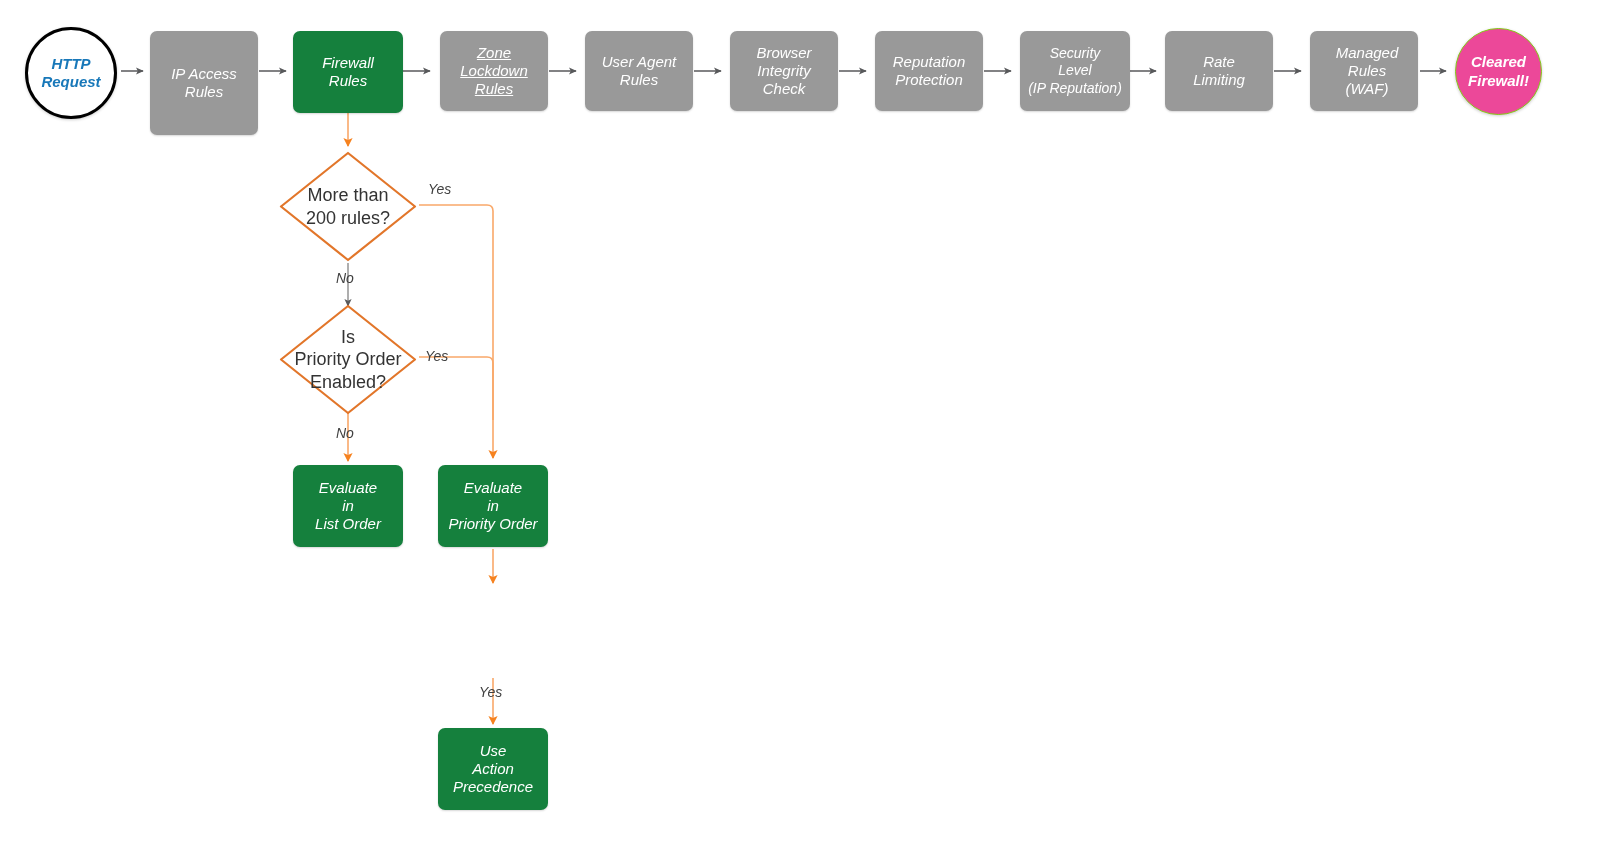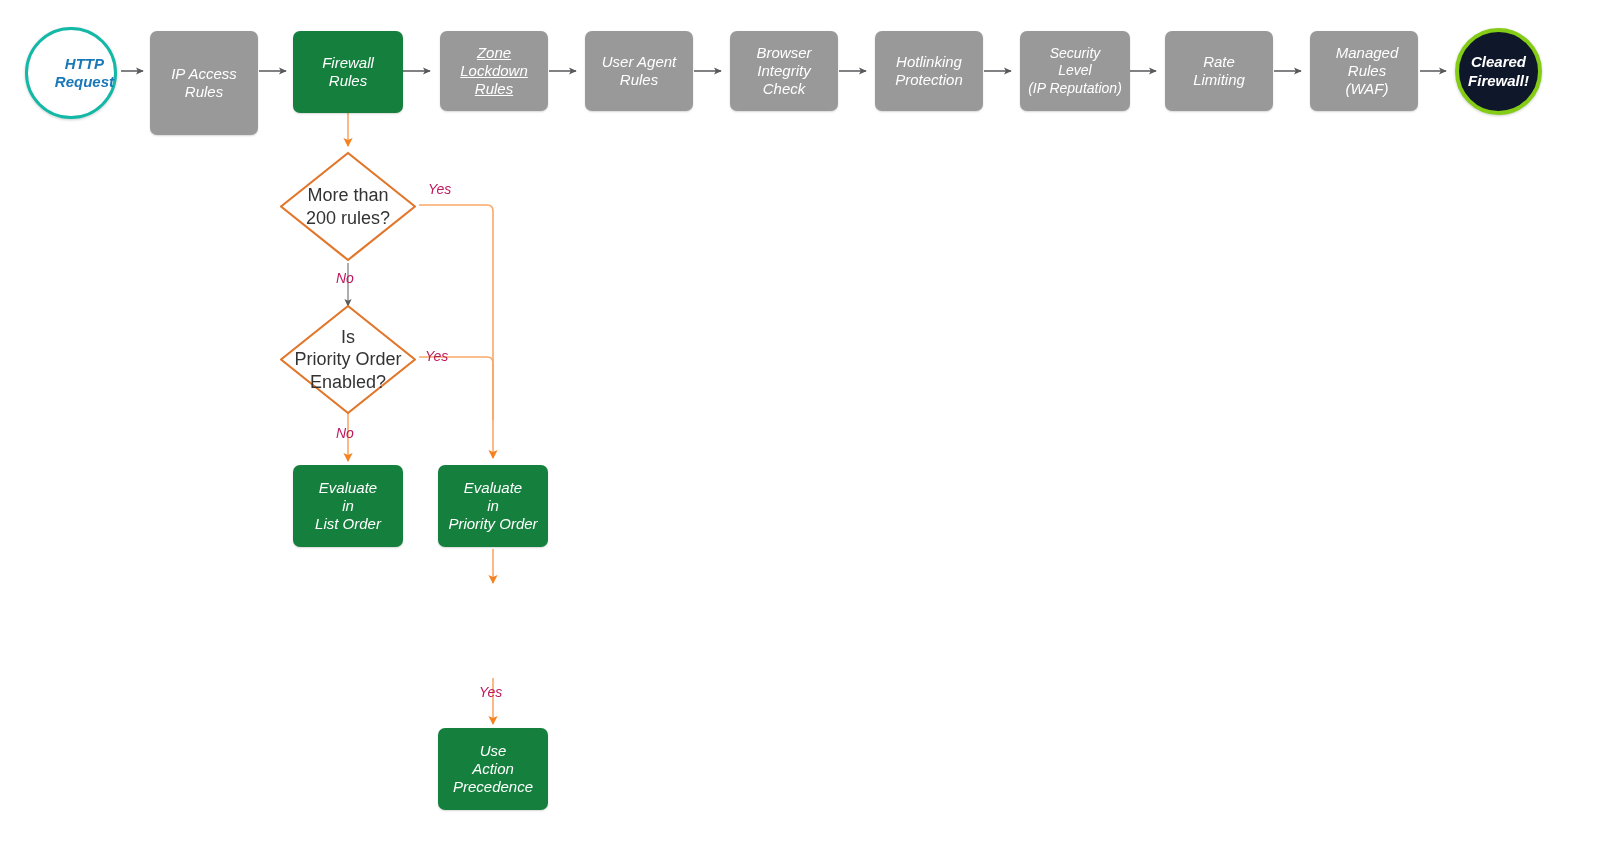--- a/index.html
+++ b/index.html
@@ -51,27 +51,26 @@
 
   .term {
     border-radius: 50%;
     font-style: italic;
     font-weight: bold;
     font-size: 15px;
     box-shadow: 0 1px 3px rgba(0,0,0,0.20);
   }
   .term.start {
     background: #ffffff;
-    border: 3px solid #14b8a6;
+    border: 3px solid #000000;
     color: #1878B9;
-    justify-content: flex-end;
   }
   .term.end {
-    background: #0f172a;
-    border: 4px solid #84cc16;
+    background: #ec4899;
+    border: 1px solid #84cc16;
     color: #ffffff;
   }
 
   
   .dec {
     position: absolute;
   }
   .dec .shape {
     position: absolute;
     left: 0; top: 0;
@@ -91,21 +90,21 @@
     color: #333333;
     line-height: 1.25;
     white-space: pre-line;
   }
 
   
   .edge-label {
     position: absolute;
     font-size: 14px;
     font-style: italic;
-    color: #be185d;
+    color: #404040;
     white-space: nowrap;
   }
 </style>
 </head>
 <body>
 
 <div id="canvas">
 
   <svg id="wires" viewBox="0 0 1600 858" xmlns="http://www.w3.org/2000/svg">
     <defs>
@@ -171,21 +170,21 @@
 Rules</span>
   </div>
 
   <div class="node proc gray" style="left:730px; top:31px; width:108px; height:80px;">
     <span style="white-space:pre-line;">Browser
 Integrity
 Check</span>
   </div>
 
   <div class="node proc gray" style="left:875px; top:31px; width:108px; height:80px;">
-    <span style="white-space:pre-line;">Hotlinking
+    <span style="white-space:pre-line;">Reputation
 Protection</span>
   </div>
 
   <div class="node proc gray" style="left:1020px; top:31px; width:110px; height:80px;">
     <span style="white-space:pre-line; font-size:14px;">Security
 Level
 (IP Reputation)</span>
   </div>
 
   <div class="node proc gray" style="left:1165px; top:31px; width:108px; height:80px;">

